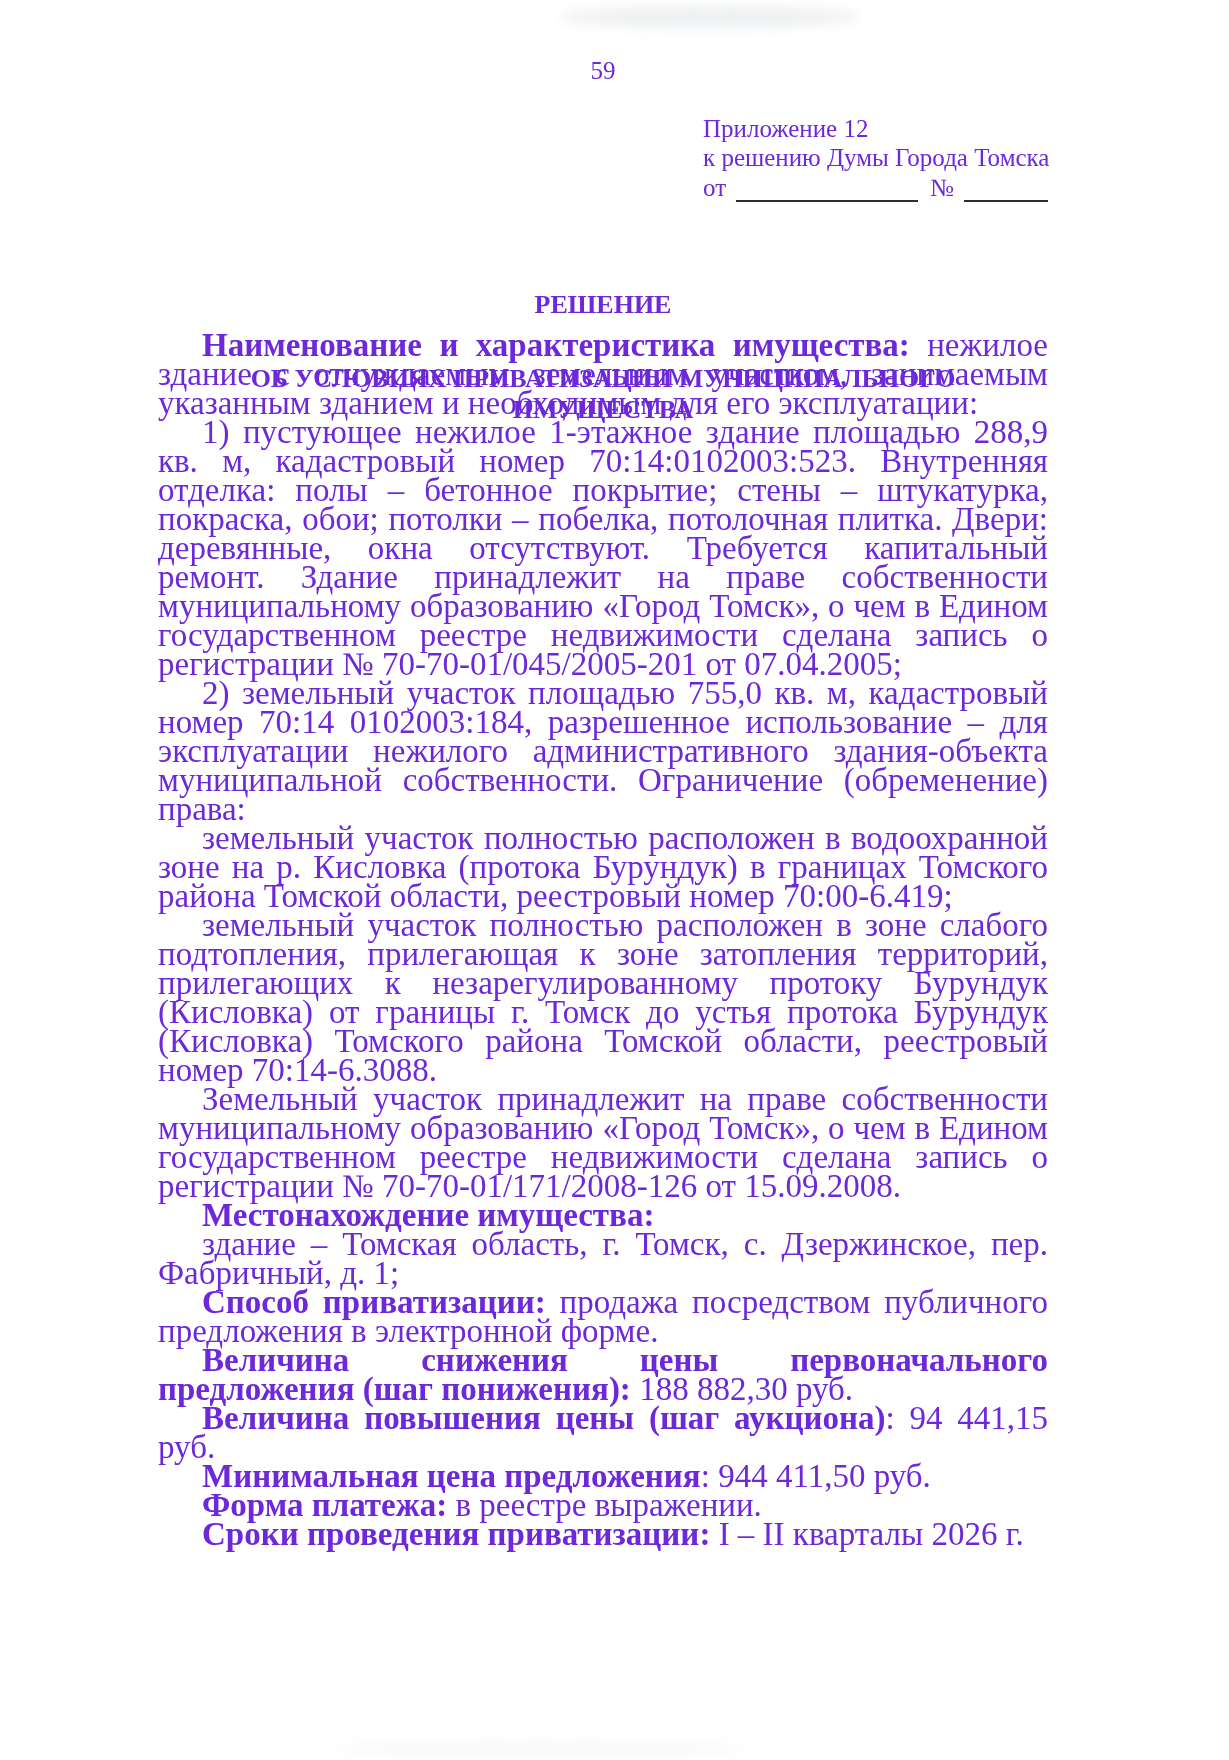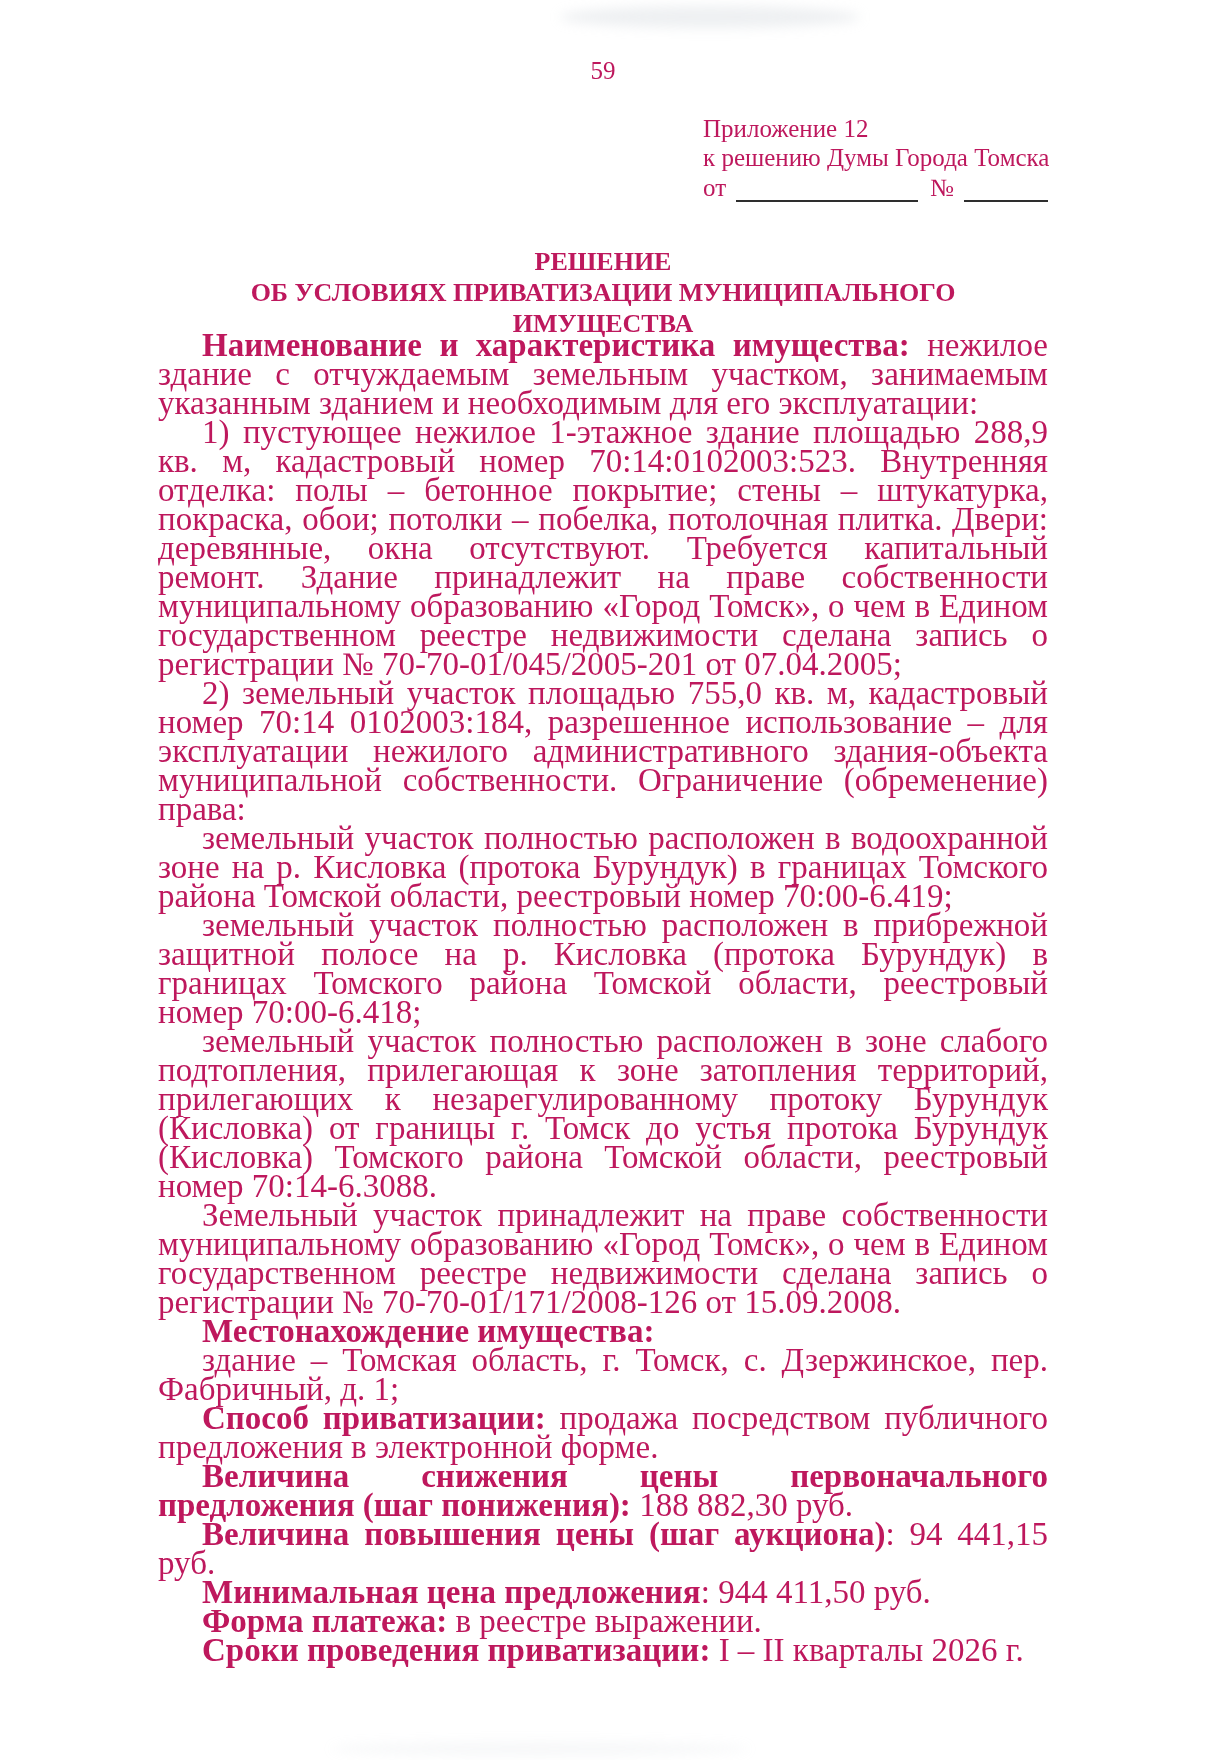--- a/index.html
+++ b/index.html
@@ -7,21 +7,21 @@
     padding: 0;
     background: #ffffff;
   }
   .page {
     position: relative;
     width: 1229px;
     height: 1760px;
     background: #ffffff;
     overflow: hidden;
     font-family: "Liberation Serif", "DejaVu Serif", serif;
-    color: #be185d;
+    color: #6d28d9;
   }
   .scan-smudge {
     position: absolute;
     background: rgba(195, 202, 208, 0.28);
     filter: blur(6px);
     border-radius: 50%;
   }
   .smudge-top { left: 560px; top: 6px; width: 300px; height: 22px; }
   .smudge-bottom { left: 330px; top: 1742px; width: 420px; height: 14px; opacity: .5; }
 
@@ -56,21 +56,21 @@
     position: absolute;
     top: 246px;
     left: 158px;
     width: 890px;
     margin: 0;
     text-align: center;
     font-size: 26px;
     font-weight: bold;
     line-height: 31px;
   }
-  .title-line { display: block; }
+  .title-line { display: block; margin-top: 43px; }
 
   .doc-body {
     position: absolute;
     top: 331px;
     left: 158px;
     width: 890px;
     font-size: 33px;
     line-height: 29px;
     text-align: justify;
   }
@@ -101,21 +101,20 @@
   <h1 class="title">
     <span class="title-line">РЕШЕНИЕ</span>
     <span class="title-line">ОБ УСЛОВИЯХ ПРИВАТИЗАЦИИ МУНИЦИПАЛЬНОГО ИМУЩЕСТВА</span>
   </h1>
 
   <div class="doc-body">
     <p class="para"><span class="lead">Наименование и характеристика имущества:</span><span> нежилое здание с отчуждаемым земельным участком, занимаемым указанным зданием и необходимым для его эксплуатации:</span></p>
     <p class="para"><span class="lead"></span><span>1) пустующее нежилое 1-этажное здание площадью 288,9 кв. м, кадастровый номер 70:14:0102003:523. Внутренняя отделка: полы – бетонное покрытие; стены – штукатурка, покраска, обои; потолки – побелка, потолочная плитка. Двери: деревянные, окна отсутствуют. Требуется капитальный ремонт. Здание принадлежит на праве собственности муниципальному образованию «Город Томск», о чем в Едином государственном реестре недвижимости сделана запись о регистрации № 70-70-01/045/2005-201 от 07.04.2005;</span></p>
     <p class="para"><span class="lead"></span><span>2) земельный участок площадью 755,0 кв. м, кадастровый номер 70:14 0102003:184, разрешенное использование – для эксплуатации нежилого административного здания-объекта муниципальной собственности. Ограничение (обременение) права:</span></p>
     <p class="para"><span class="lead"></span><span>земельный участок полностью расположен в водоохранной зоне на р. Кисловка (протока Бурундук) в границах Томского района Томской области, реестровый номер 70:00-6.419;</span></p>
-    <p class="para"><span class="lead"></span><span>земельный участок полностью расположен в прибрежной защитной полосе на р. Кисловка (протока Бурундук) в границах Томского района Томской области, реестровый номер 70:00-6.418;</span></p>
     <p class="para"><span class="lead"></span><span>земельный участок полностью расположен в зоне слабого подтопления, прилегающая к зоне затопления территорий, прилегающих к незарегулированному протоку Бурундук (Кисловка) от границы г. Томск до устья протока Бурундук (Кисловка) Томского района Томской области, реестровый номер 70:14-6.3088.</span></p>
     <p class="para"><span class="lead"></span><span>Земельный участок принадлежит на праве собственности муниципальному образованию «Город Томск», о чем в Едином государственном реестре недвижимости сделана запись о регистрации № 70-70-01/171/2008-126 от 15.09.2008.</span></p>
     <p class="para"><span class="lead">Местонахождение имущества:</span><span></span></p>
     <p class="para"><span class="lead"></span><span>здание – Томская область, г. Томск, с. Дзержинское, пер. Фабричный, д. 1;</span></p>
     <p class="para"><span class="lead">Способ приватизации:</span><span> продажа посредством публичного предложения в электронной форме.</span></p>
     <p class="para"><span class="lead">Величина снижения цены первоначального предложения (шаг понижения):</span><span> 188 882,30 руб.</span></p>
     <p class="para"><span class="lead">Величина повышения цены (шаг аукциона)</span><span>: 94 441,15 руб.</span></p>
     <p class="para"><span class="lead">Минимальная цена предложения</span><span>: 944 411,50 руб.</span></p>
     <p class="para"><span class="lead">Форма платежа:</span><span> в реестре выражении.</span></p>
     <p class="para"><span class="lead">Сроки проведения приватизации:</span><span> I – II кварталы 2026 г.</span></p>

